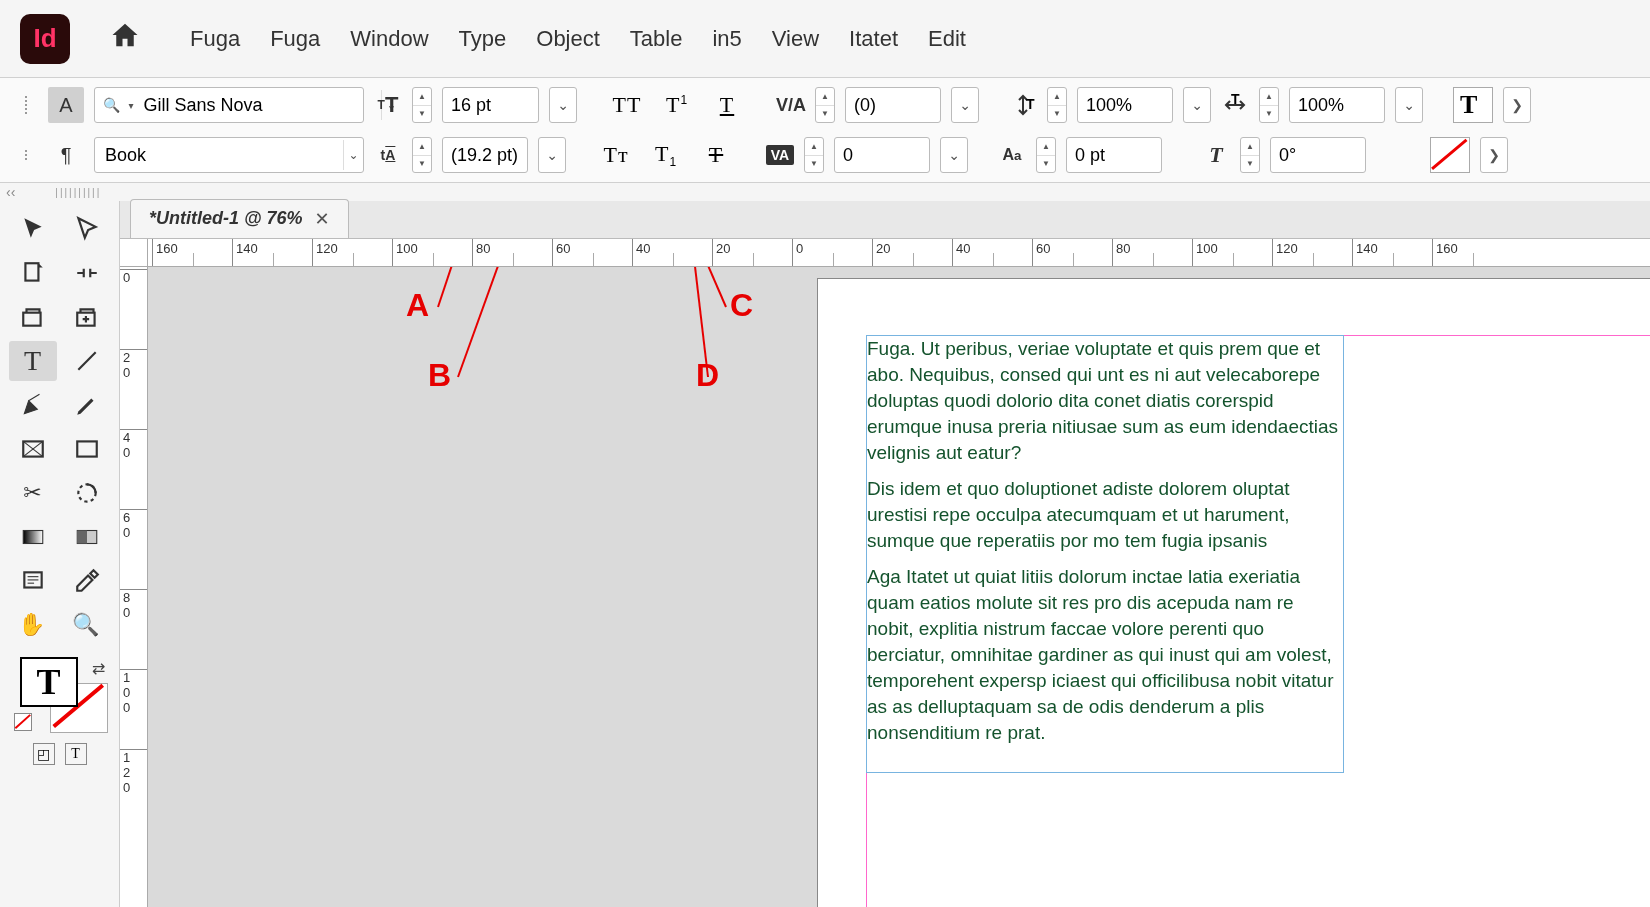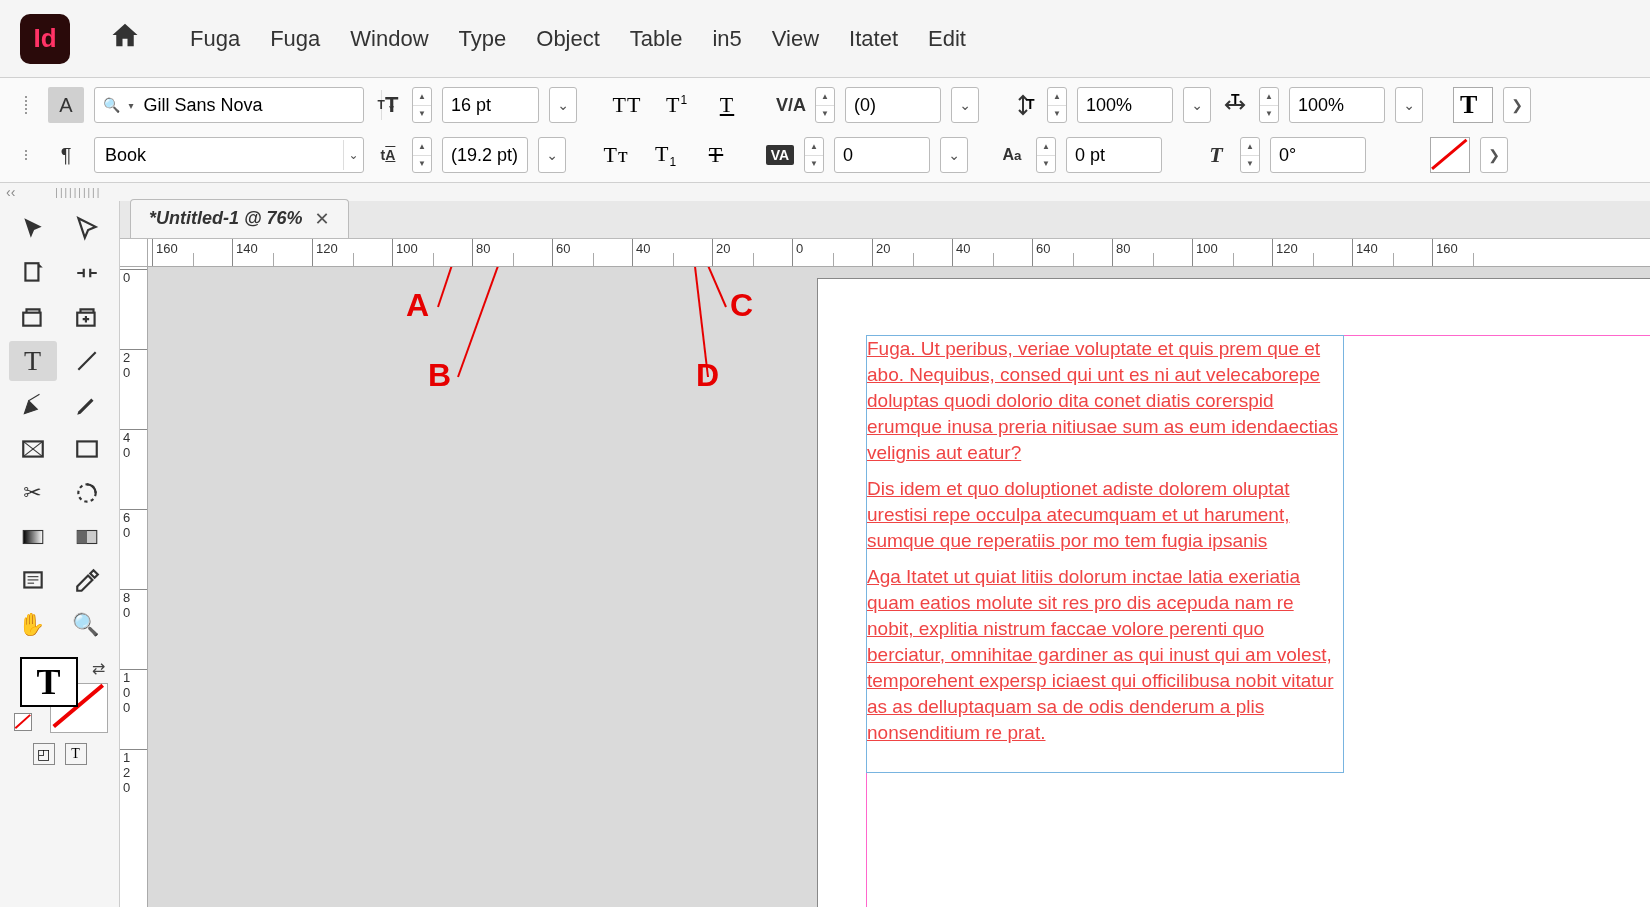--- a/index.html
+++ b/index.html
@@ -75,21 +75,21 @@
 .ruler-corner { position: absolute; left: 0; top: 38px; width: 28px; height: 28px; background: #fff; border-right: 1px solid #aaa; border-bottom: 1px solid #aaa; }
 .ruler-v { width: 28px; background: #fff; border-right: 1px solid #aaa; position: absolute; left: 0; top: 66px; bottom: 0; overflow: hidden; }
 .tick-h { position: absolute; top: 0; bottom: 0; width: 80px; border-left: 1px solid #888; font-size: 13px; padding-left: 3px; padding-top: 2px; color: #333; }
 .tick-h::after { content: ""; position: absolute; left: 40px; top: 14px; bottom: 0; width: 1px; background: #aaa; }
 .tick-v { position: absolute; left: 0; right: 0; height: 80px; border-top: 1px solid #888; font-size: 13px; padding-left: 3px; color: #333; }
 
 .pasteboard { position: absolute; left: 28px; top: 66px; right: 0; bottom: 0; background: #dadada; }
 .page { position: absolute; left: 670px; top: 12px; width: 900px; height: 700px; background: #fff; box-shadow: 0 0 0 1px #888; }
 .textframe { position: absolute; left: 48px; top: 56px; width: 478px; height: 438px; border: 1px solid #78b4e0; padding: 0; }
 .margins { position: absolute; left: 48px; top: 56px; right: 0; bottom: 48px; border-left: 1px solid #ff66cc; border-top: 1px solid #ff66cc; pointer-events: none; }
-.body-text { font-family: "Gill Sans", "Gill Sans MT", Calibri, sans-serif; font-size: 19px; line-height: 26px; color: #ef4444; text-decoration: underline; }
+.body-text { font-family: "Gill Sans", "Gill Sans MT", Calibri, sans-serif; font-size: 19px; line-height: 26px; color: #14532d; }
 .body-text p { margin-bottom: 10px; }
 
 
 .annot-label { position: absolute; color: #e60000; font-weight: 900; font-size: 32px; font-family: Arial, sans-serif; }
 .annot-svg { position: absolute; left: 0; top: 0; pointer-events: none; }
 </style>
 </head>
 <body>
 
 <div class="menubar">

